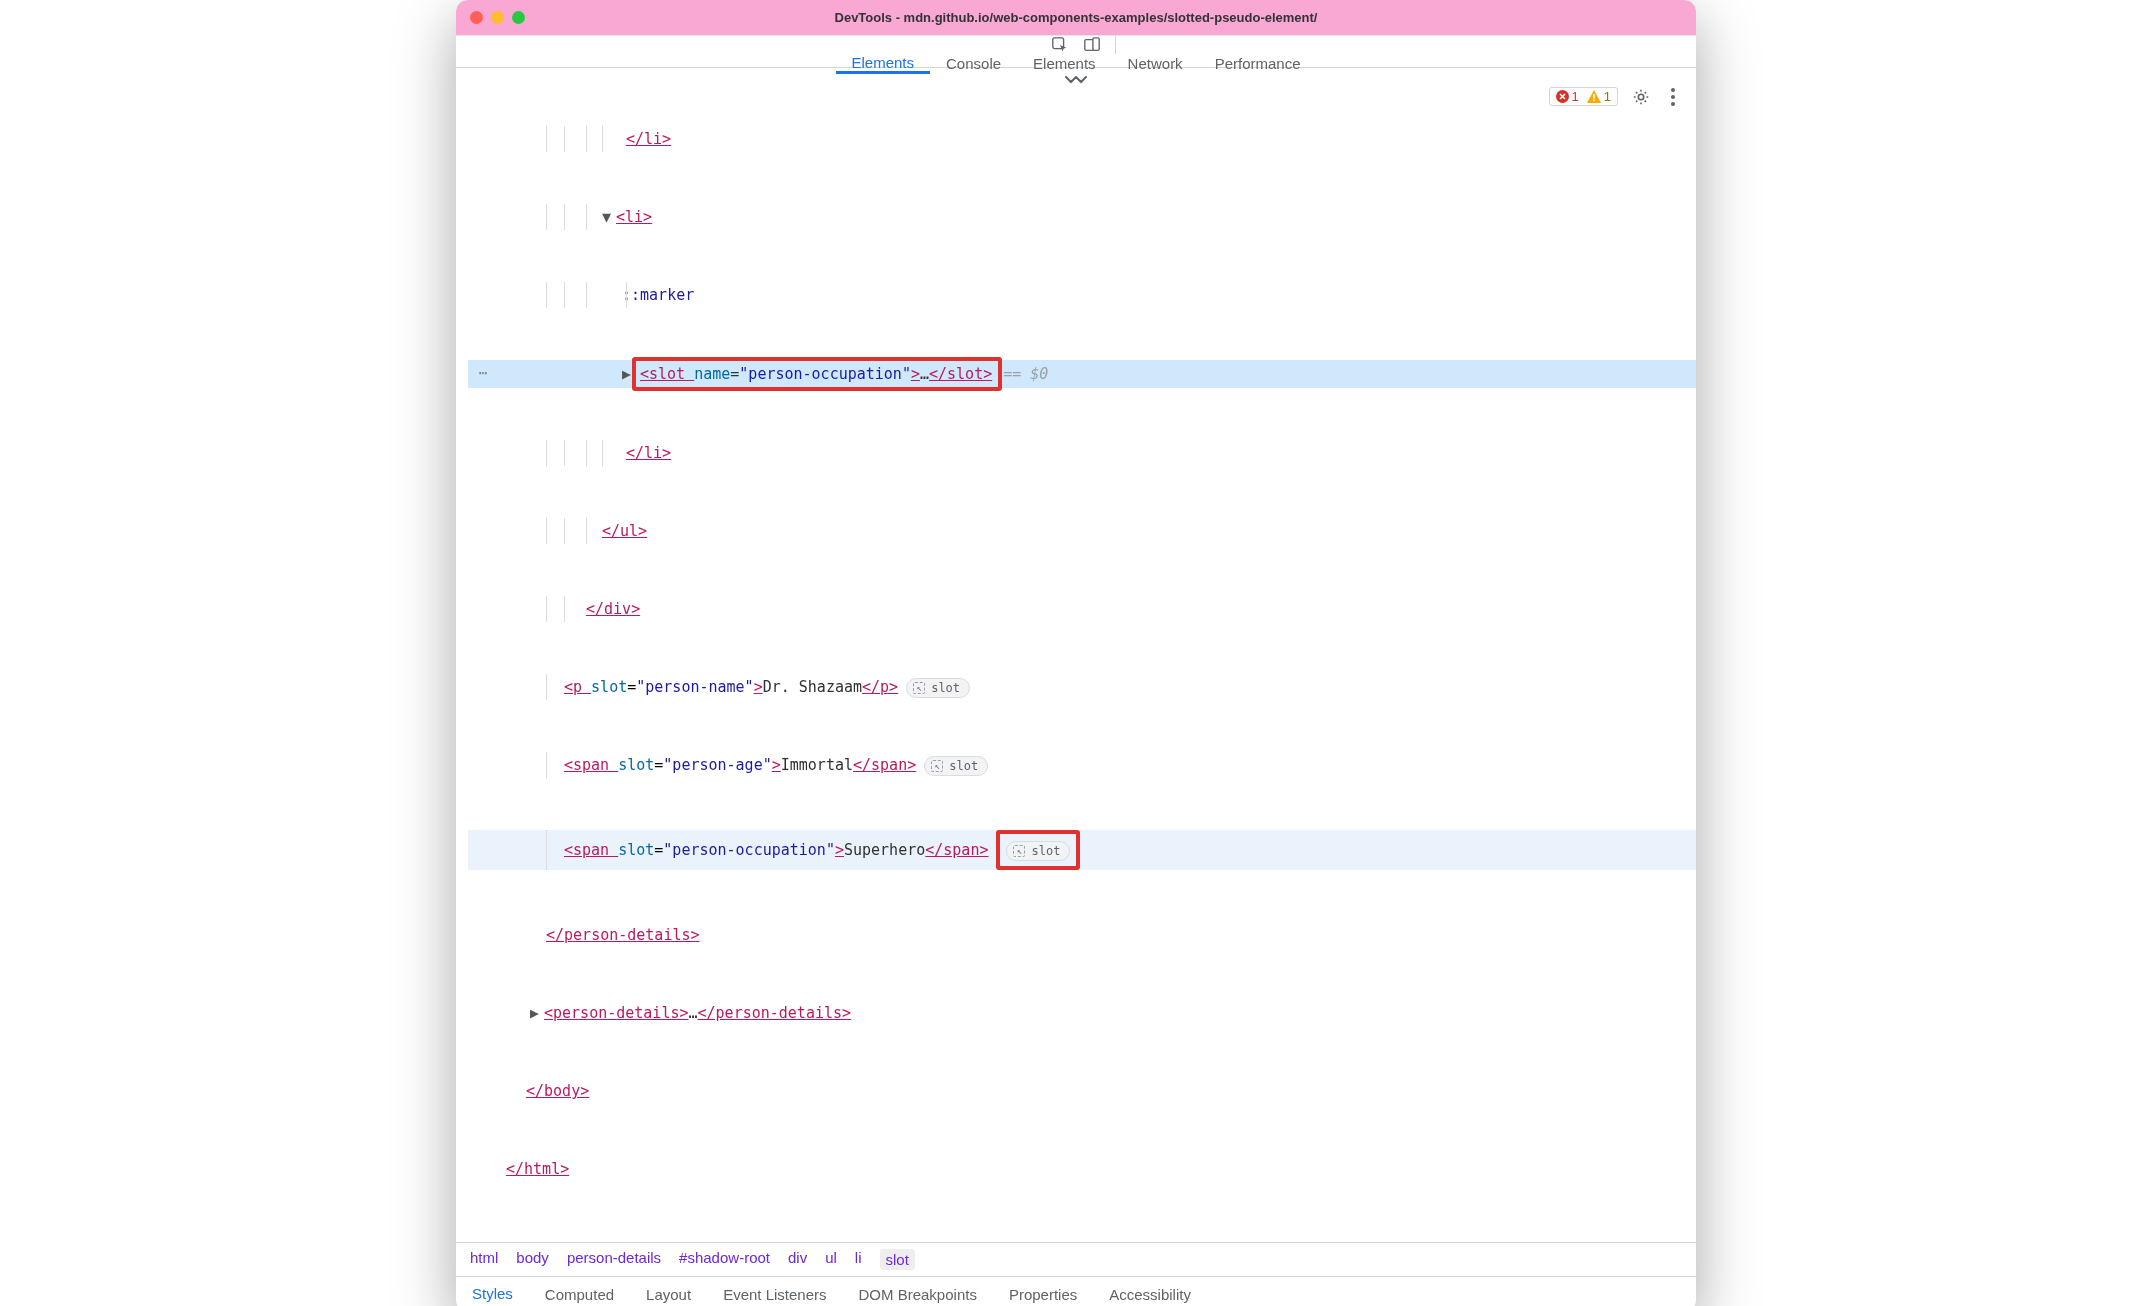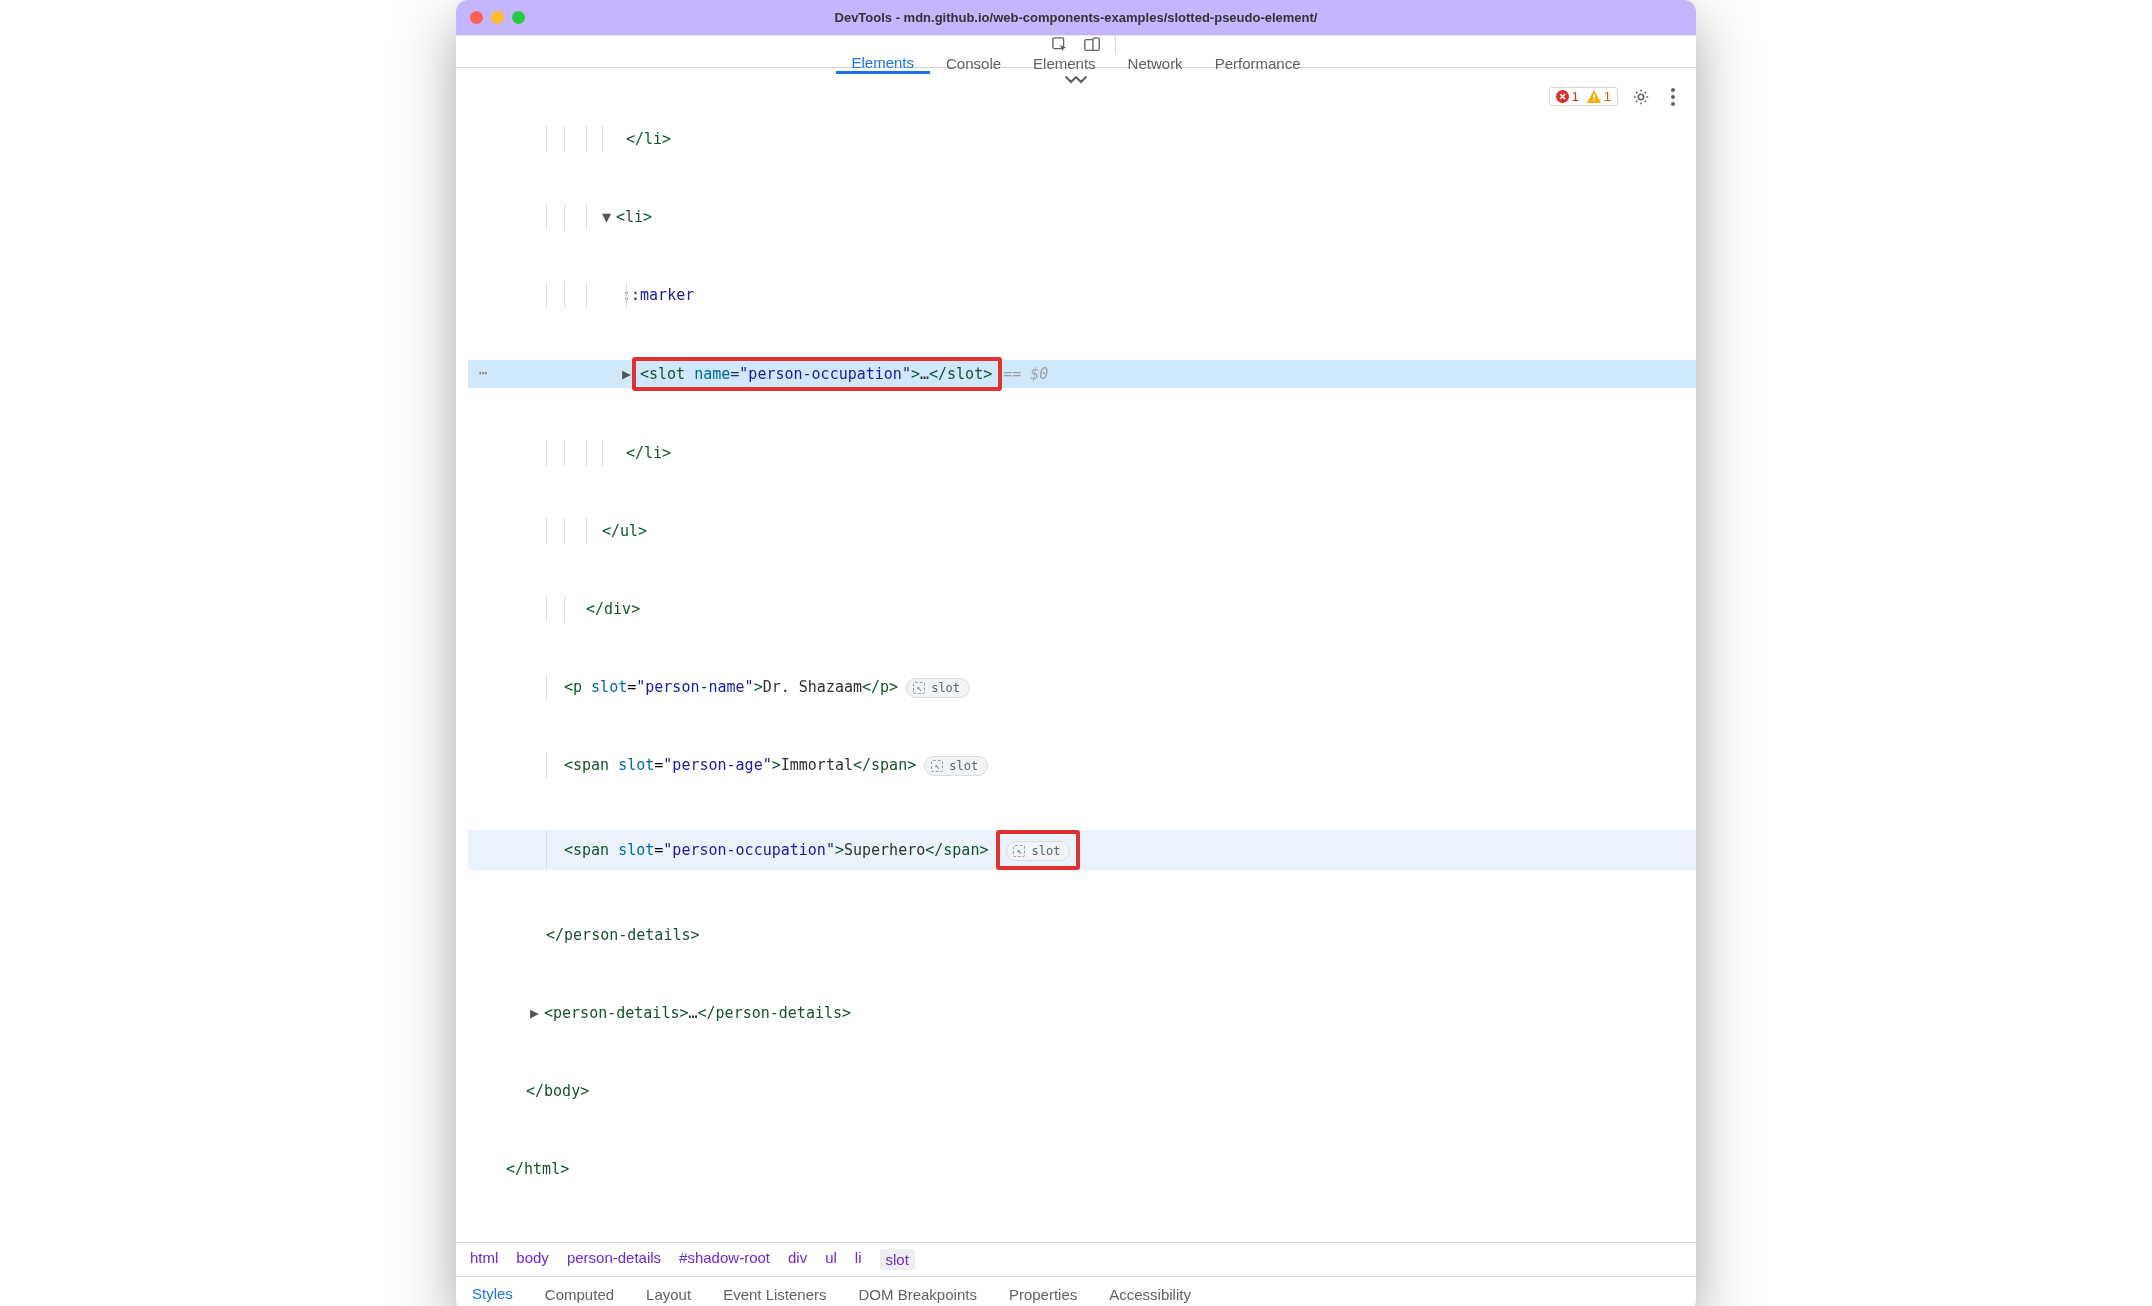--- a/index.html
+++ b/index.html
@@ -15,21 +15,21 @@
   .window {
     width: 1240px;
     background: #fff;
     border-radius: 12px;
     box-shadow: 0 20px 60px rgba(0,0,0,.35);
     overflow: hidden;
   }
   
   .titlebar {
     height: 36px;
-    background: #c4b5fd;
+    background: #f9a8d4;
     display: flex;
     align-items: center;
     position: relative;
     padding: 0 14px;
     border-bottom: 1px solid #e6e6e6;
   }
   .traffic { display: flex; gap: 8px; }
   .dot { width: 13px; height: 13px; border-radius: 50%; }
   .dot.red { background: #ff5f57; }
   .dot.yellow { background: #febc2e; }
@@ -94,21 +94,21 @@
   .indent1c{ padding-left: 134px; }
   .indent1d{ padding-left: 118px; }
   .indent2 { padding-left: 158px; }
   .indent3 { padding-left: 154px; }
   .indent0c{ padding-left: 58px; }
   .indent0b{ padding-left: 38px; }
   .guide {
     position:absolute; top:0; bottom:0; border-left:1px solid #ddd;
   }
   .g1{left:78px;} .g2{left:96px;} .g3{left:118px;} .g4{left:134px;} .g5{left:158px;}
-  .tag { color: #14532d; }
+  .tag { color: #be185d; text-decoration: underline; }
   .attr-name { color: #0369a1; }
   .attr-val { color: #1a1aa6; }
   .pseudo { color: #1a1aa6; }
   .text { color: #303030; }
   .ellipsis-dots {
     position:absolute; left:0; width:30px; text-align:center; color:#888;
   }
   .row-sel {
     background: #cfe8fc;
   }

